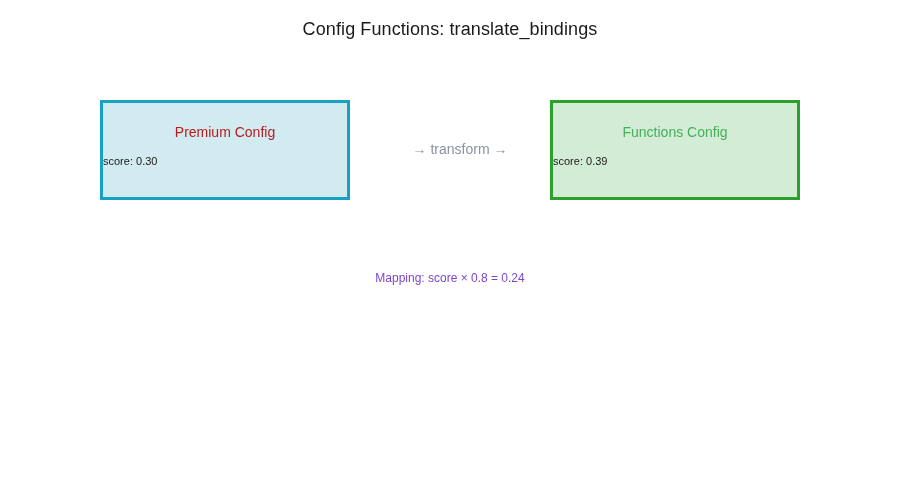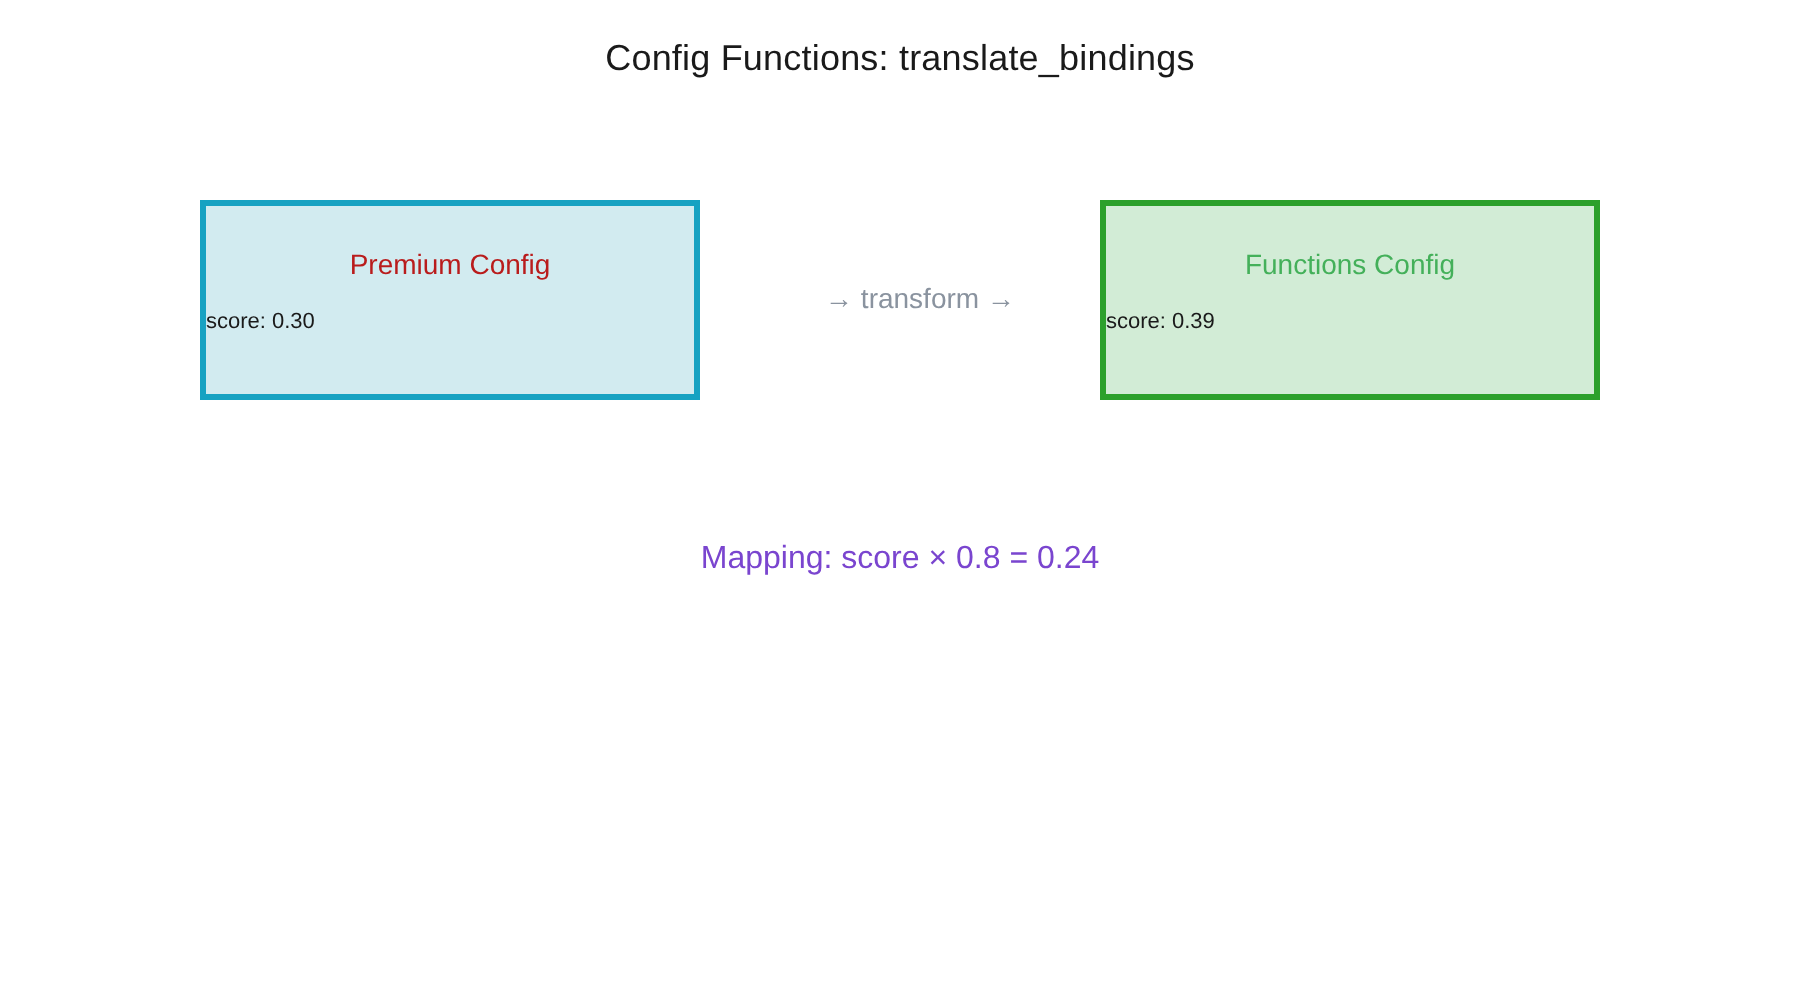--- a/index.html
+++ b/index.html
@@ -93,21 +93,21 @@
     color: #8a939f;
     white-space: nowrap;
   }
 
   .mapping-formula {
     position: absolute;
     left: 0;
     top: 271px;
     width: 900px;
     text-align: center;
-    font-size: 16px;
+    font-size: 12px;
     font-weight: 400;
     color: #7a45cf;
     white-space: nowrap;
   }
 </style>
 </head>
 <body>
 
 <div id="canvas">
 

